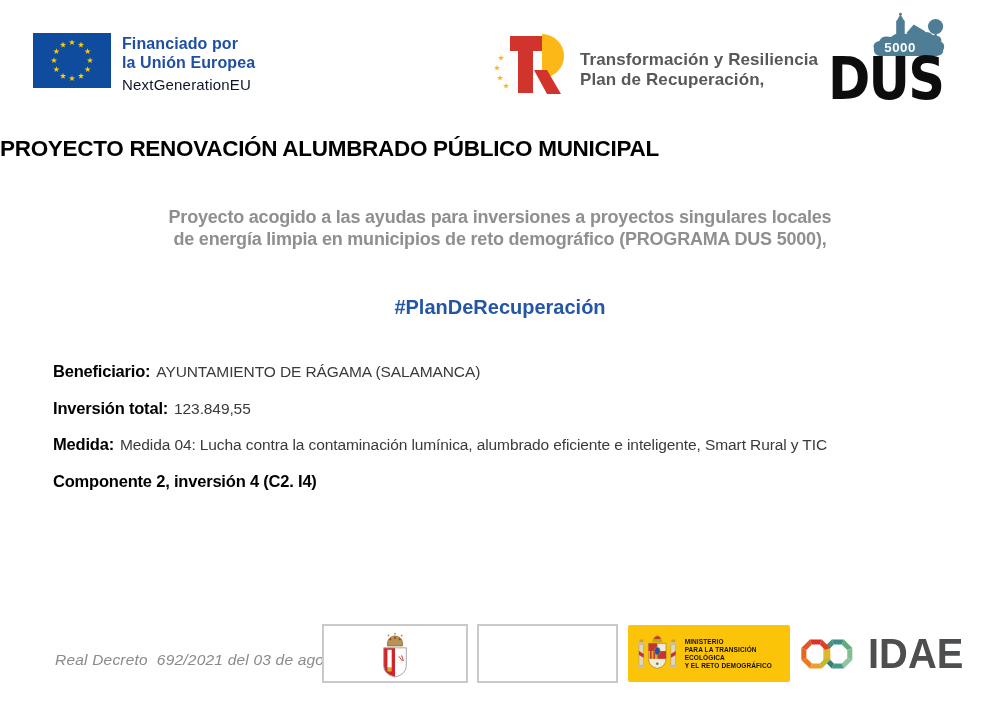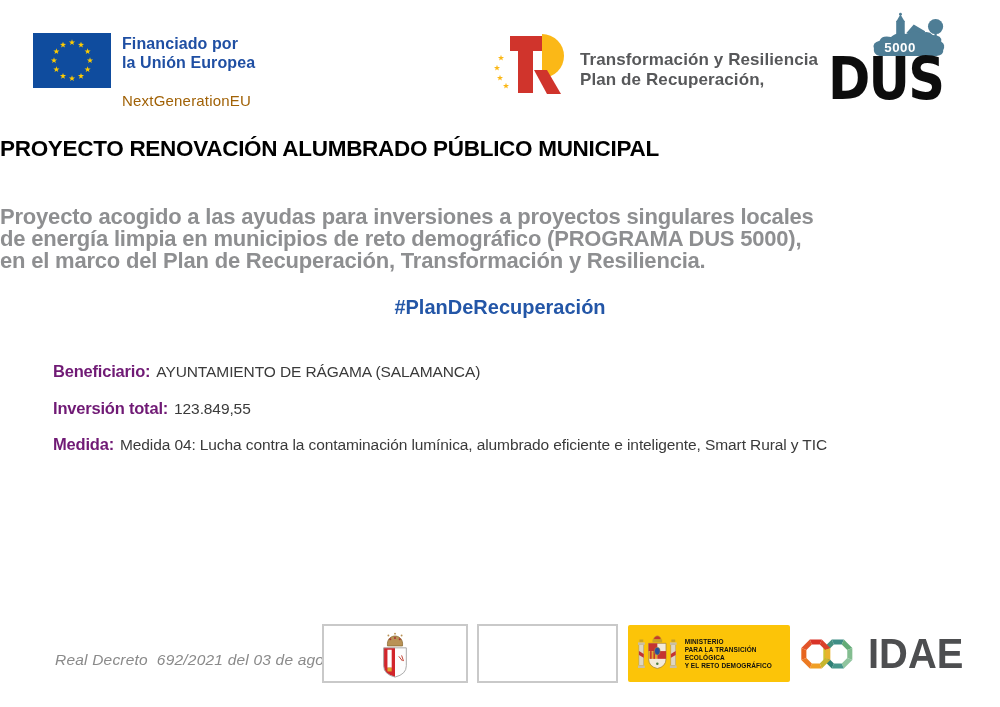--- a/index.html
+++ b/index.html
@@ -4,44 +4,44 @@
 <style>
   html,body{margin:0;padding:0;background:#fff;}
   .page{position:relative;width:1000px;height:707px;background:#fff;overflow:hidden;
         font-family:"Liberation Sans","DejaVu Sans",sans-serif;}
 
   
   .eu-block{position:absolute;left:33px;top:33px;display:flex;gap:11px;}
   .eu-flag{width:78px;height:55px;display:block;}
   .eu-text{padding-top:1px;}
   .eu-funded{font-size:16px;font-weight:700;color:#1f4fa3;line-height:19px;letter-spacing:.1px;}
-  .eu-program{font-size:15px;color:#a16207;margin-top:20px;letter-spacing:.2px;}
+  .eu-program{font-size:15px;color:#0f172a;margin-top:4px;letter-spacing:.2px;}
 
   .prtr-block{position:absolute;left:488px;top:28px;display:flex;align-items:center;gap:10px;}
   .prtr-logo{width:82px;height:70px;display:block;}
   .prtr-text{font-size:17px;font-weight:700;color:#57585a;line-height:20px;letter-spacing:.1px;padding-top:14px;}
 
   .dus-block{position:absolute;left:828px;top:10px;width:130px;height:92px;}
   .dus-village{position:absolute;left:44px;top:2px;width:74px;height:48px;}
   .dus-word{position:absolute;left:0;top:40px;font-family:"DejaVu Sans",sans-serif;
             font-size:58px;font-weight:700;color:#0d0d0d;letter-spacing:-2px;line-height:1;
             transform:scaleX(.88);transform-origin:left top;}
 
   
   .title{position:absolute;left:0;top:136px;width:1000px;text-align:left;
          font-size:22.5px;font-weight:700;color:#000;letter-spacing:-.3px;}
-  .intro{position:absolute;left:0;top:206px;width:1000px;text-align:left;
-         font-size:22px;font-weight:700;color:#8e8f91;line-height:22px;letter-spacing:-.2px;}
+  .intro{position:absolute;left:0;top:206px;width:1000px;text-align:center;
+         font-size:18px;font-weight:700;color:#8e8f91;line-height:22px;letter-spacing:-.2px;}
   .hashtag{position:absolute;left:0;top:296px;width:1000px;text-align:center;
            font-size:20px;font-weight:700;color:#2356a7;}
 
   
   .fields{position:absolute;left:53px;top:362px;width:920px;}
   .field-row{height:20.5px;margin-bottom:16px;white-space:nowrap;}
-  .field-label{font-size:16.5px;font-weight:700;color:#701a75;letter-spacing:-.2px;}
+  .field-label{font-size:16.5px;font-weight:700;color:#000000;letter-spacing:-.2px;}
   .field-value{font-size:15.5px;color:#3a3a3a;margin-left:6px;letter-spacing:-.1px;}
   .component-line{font-size:16.5px;font-weight:700;color:#000;letter-spacing:-.2px;}
 
   
   .decree{position:absolute;left:55px;top:651px;font-size:15.5px;font-style:italic;
           color:#8a8a8a;white-space:pre;letter-spacing:.2px;}
   .logo-box{position:absolute;top:624px;height:55px;background:#fff;border:2px solid #c9c9c9;
             display:flex;align-items:center;justify-content:center;}
   .box-arms{left:322px;width:142px;}
   .box-empty{left:477px;width:137px;}
@@ -120,34 +120,34 @@
       <text x="13" y="42" font-family="Liberation Sans, sans-serif" font-size="14" font-weight="700" fill="#ffffff" letter-spacing="0.5">5000</text>
     </svg>
     <div class="dus-word">DUS</div>
   </div>
 
   <div class="title">PROYECTO RENOVACIÓN ALUMBRADO PÚBLICO MUNICIPAL</div>
 
   <div class="intro">
     <div>Proyecto acogido a las ayudas para inversiones a proyectos singulares locales</div>
     <div>de energía limpia en municipios de reto demográfico (PROGRAMA DUS 5000),</div>
-    <div>en el marco del Plan de Recuperación, Transformación y Resiliencia.</div>
   </div>
   <div class="hashtag">#PlanDeRecuperación</div>
 
   <div class="fields">
     <div class="field-row">
       <span class="field-label">Beneficiario:</span><span class="field-value">AYUNTAMIENTO DE RÁGAMA (SALAMANCA)</span>
     </div>
     <div class="field-row">
       <span class="field-label">Inversión total:</span><span class="field-value">123.849,55</span>
     </div>
     <div class="field-row">
       <span class="field-label">Medida:</span><span class="field-value">Medida 04: Lucha contra la contaminación lumínica, alumbrado eficiente e inteligente, Smart Rural y TIC</span>
     </div>
+    <div class="field-row component-line">Componente 2, inversión 4 (C2. I4)</div>
   </div>
 
   <div class="decree">Real Decreto  692/2021 del 03 de agosto</div>
 
   <div class="logo-box box-arms">
     <svg width="36" height="51" viewBox="0 0 38 54" xmlns="http://www.w3.org/2000/svg">
       <path d="M11,16 C12,6 26,6 27,16 L27,19 H11 Z" fill="#b99256" stroke="#8a6a33" stroke-width="0.8"></path>
       <circle cx="12" cy="8" r="1" fill="#b99256"></circle>
         <circle cx="19" cy="6" r="1" fill="#b99256"></circle>
         <circle cx="26" cy="8" r="1" fill="#b99256"></circle>

